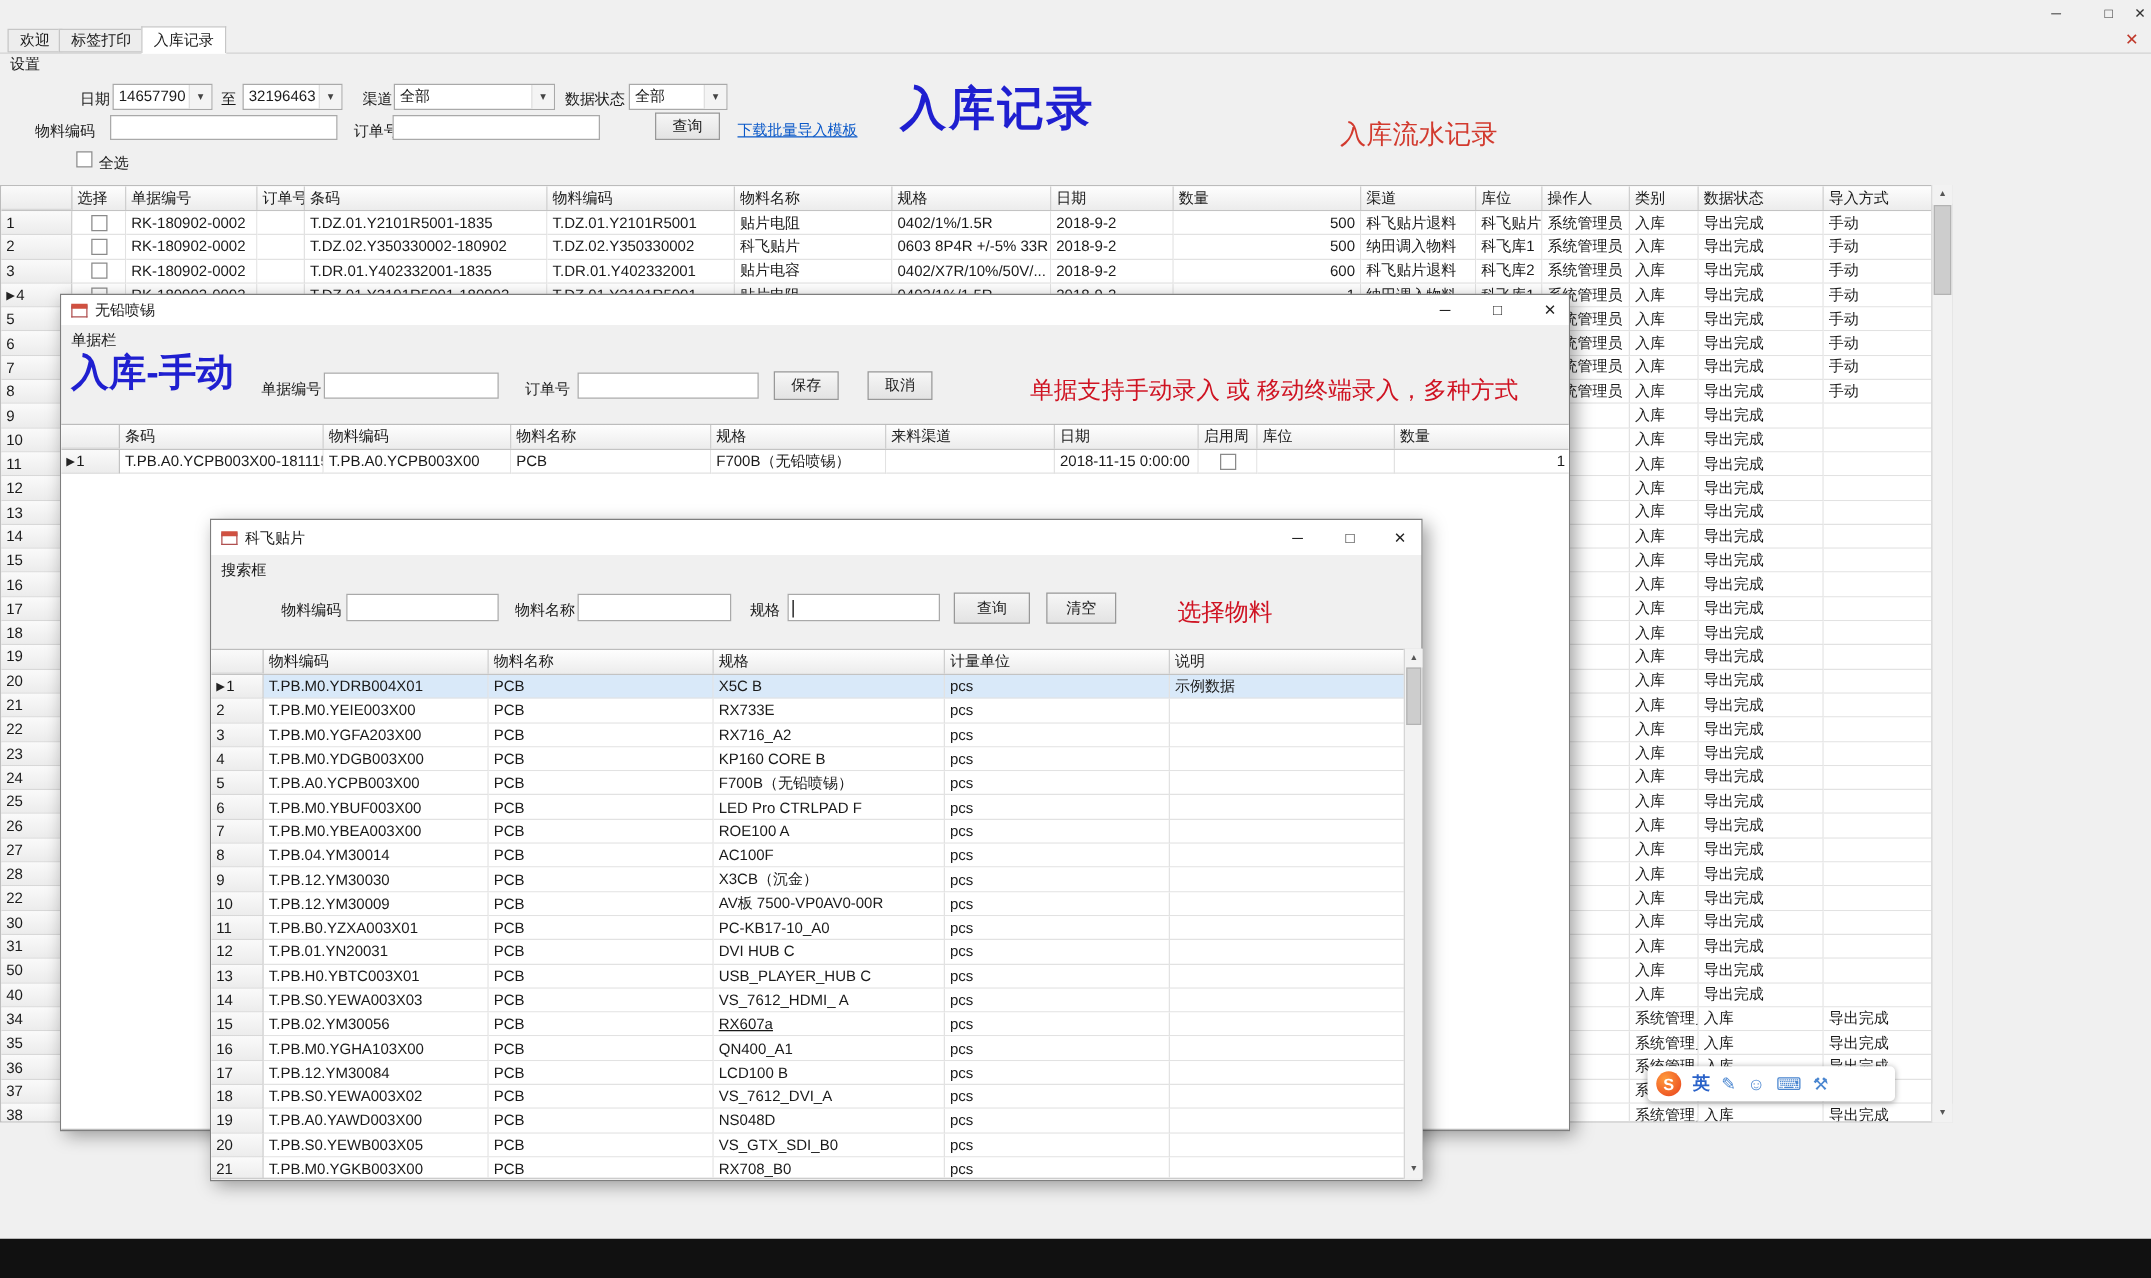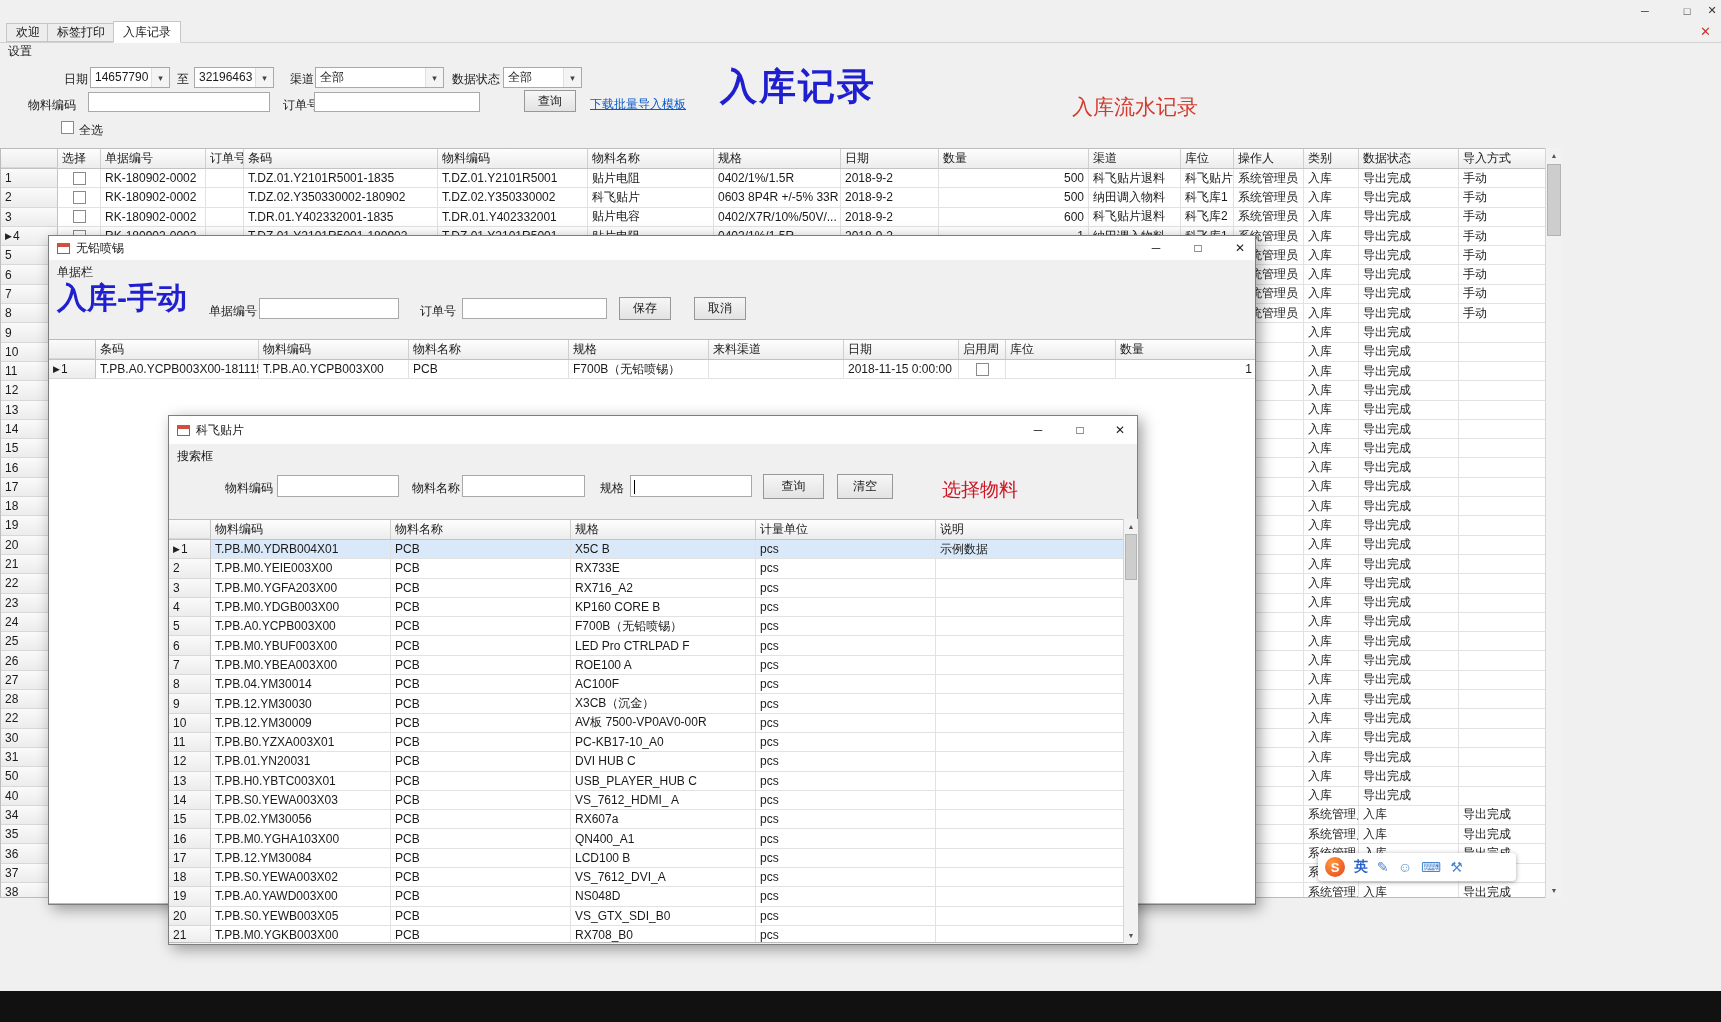--- a/index.html
+++ b/index.html
@@ -918,20 +918,21 @@
   </div>
   <div class="dlg-body" style="top:24px">
     <span class="lbl" style="left:8px;top:4px">单据栏</span>
     <span class="big-blue" style="left:8px;top:18px;font-size:30px">入库-手动</span>
     <span class="lbl" style="left:160px;top:43px">单据编号</span>
     <input class="tbox" style="left: 210px; top: 38px; width: 140px; height: 21px;" value="">
     <span class="lbl" style="left:371px;top:43px">订单号</span>
     <input class="tbox" style="left: 413px; top: 38px; width: 145px; height: 21px;" value="">
     <div class="btn" style="left:570px;top:37px;width:52px;height:23px">保存</div>
     <div class="btn" style="left:645px;top:37px;width:52px;height:23px">取消</div>
+    <span class="note-red" style="left:775px;top:39px;font-size:19px">单据支持手动录入 或 移动终端录入，多种方式</span>
     <div class="grid" id="eg" style="left:0;top:79px;width:1206px;height:565px;border-left:none;border-right:none">
         <div class="g-head">
           <div class="g-hcell g-rowhead" style="width: 47px;"></div>
           <div class="g-hcell" style="width: 163px;">条码</div>
           <div class="g-hcell" style="width: 150px;">物料编码</div>
           <div class="g-hcell" style="width: 160px;">物料名称</div>
           <div class="g-hcell" style="width: 140px;">规格</div>
           <div class="g-hcell" style="width: 135px;">来料渠道</div>
           <div class="g-hcell" style="width: 115px;">日期</div>
           <div class="g-hcell" style="width: 47px;">启用周</div>
@@ -1130,21 +1131,21 @@
             <div class="g-cell" style="width: 185px;">VS_7612_HDMI_ A</div>
             <div class="g-cell" style="width: 180px;">pcs</div>
             <div class="g-cell" style="width: 189px;"></div>
           </div>
           <div class="g-row">
             <div class="g-cell g-rowhead" style="width: 42px;">
               <span>15</span>
             </div>
             <div class="g-cell" style="width: 180px;">T.PB.02.YM30056</div>
             <div class="g-cell" style="width: 180px;">PCB</div>
-            <div class="g-cell" style="width: 185px;">RX607a</div>
+            <div class="g-cell" style="width: 185px; text-decoration: underline;">RX607a</div>
             <div class="g-cell" style="width: 180px;">pcs</div>
             <div class="g-cell" style="width: 189px;"></div>
           </div>
           <div class="g-row">
             <div class="g-cell g-rowhead" style="width: 42px;">
               <span>16</span>
             </div>
             <div class="g-cell" style="width: 180px;">T.PB.M0.YGHA103X00</div>
             <div class="g-cell" style="width: 180px;">PCB</div>
             <div class="g-cell" style="width: 185px;">QN400_A1</div>

